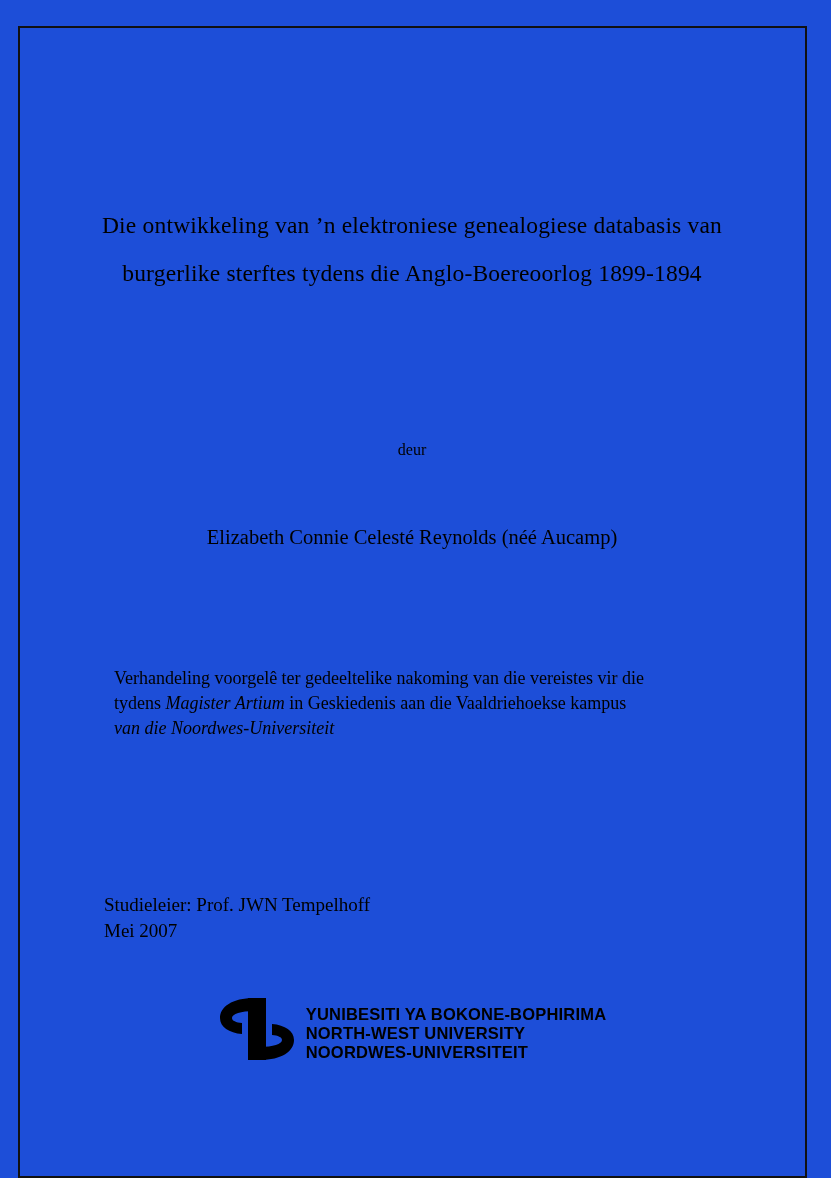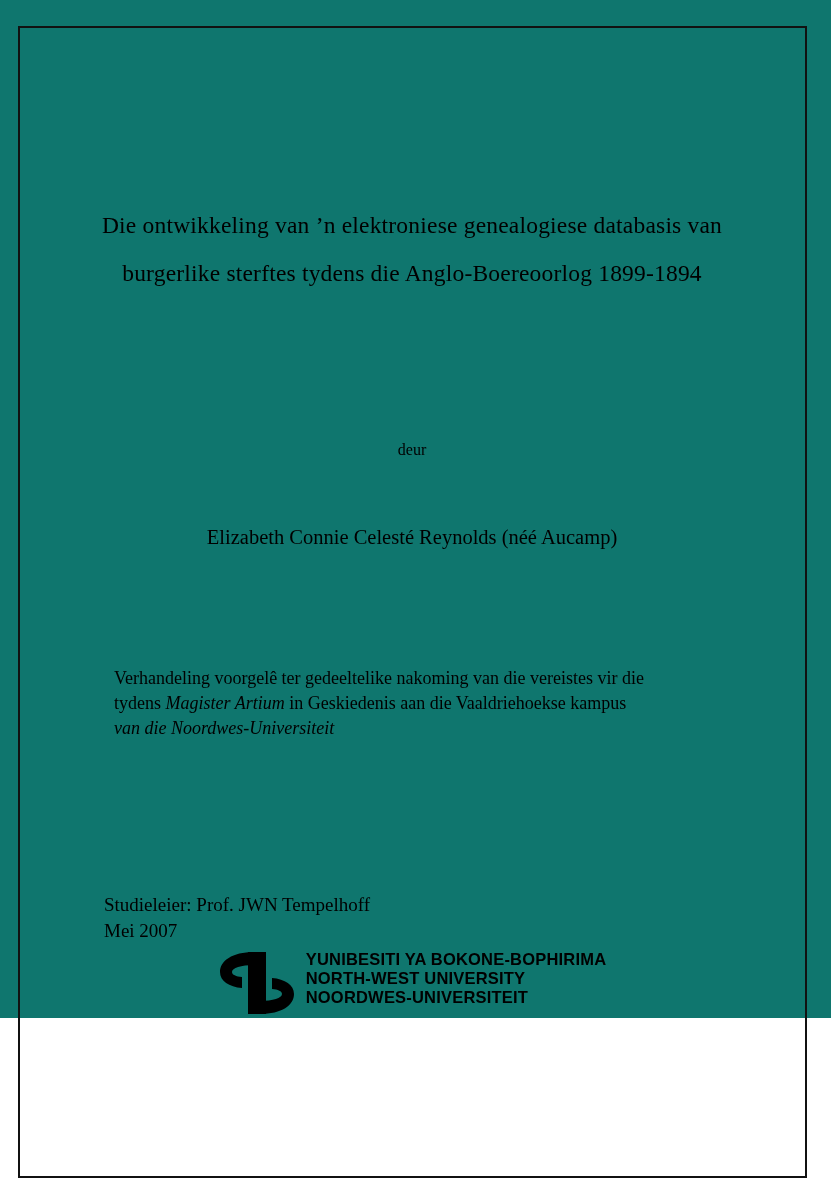--- a/index.html
+++ b/index.html
@@ -10,22 +10,22 @@
   body {
     width: 831px;
     height: 1200px;
     font-family: "Liberation Serif", serif;
     color: #000000;
     overflow: hidden;
   }
   .page {
     position: relative;
     width: 831px;
-    height: 1018px;
-    background: #0f766e;
+    height: 1178px;
+    background: #1d4ed8;
   }
   
   .page-frame {
     position: absolute;
     left: 18px;
     top: 26px;
     width: 789px;
     height: 1152px;
     border: 2px solid #111111;
     box-sizing: border-box;
@@ -96,25 +96,25 @@
     left: 22px;
     top: 866px;
     width: 500px;
     font-size: 19px;
     line-height: 26px;
   }
 
   .logo-wrap {
     position: absolute;
     left: 0;
-    top: 924px;
+    top: 970px;
     width: 660px;
     display: flex;
     justify-content: center;
-    align-items: flex-start;
+    align-items: flex-end;
   }
   .logo-mark {
     width: 78px;
     height: 66px;
     margin-right: 10px;
     flex: none;
   }
   .logo-text {
     font-family: "Liberation Sans", sans-serif;
     font-size: 16.5px;

